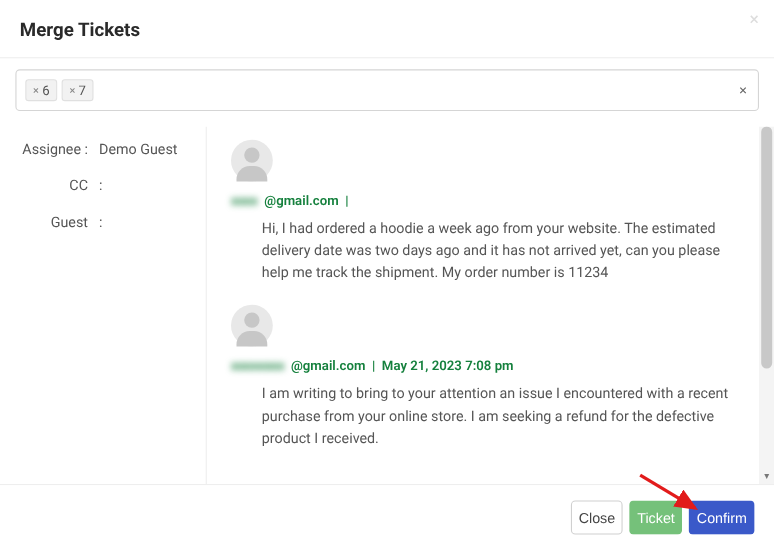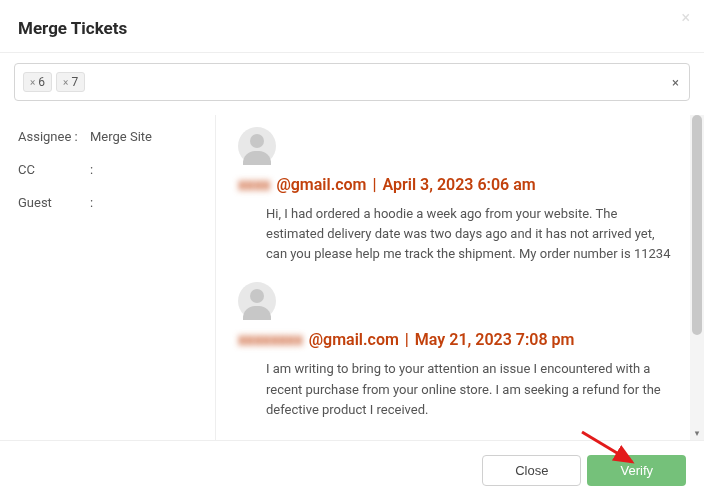--- a/index.html
+++ b/index.html
@@ -8,39 +8,39 @@
   .header { padding: 18px 20px 14px 18px; position: relative; }
   .title { font-size: 17px; font-weight: 700; color: #2a2a2a; }
   .close-x { position: absolute; right: 14px; top: 8px; color: #ddd; font-size: 16px; cursor: pointer; }
   .hr { border: none; border-top: 1px solid #eee; }
   .token-input-wrap { padding: 10px 14px 14px 14px; }
   .token-input { border: 1px solid #d5d5d5; border-radius: 4px; padding: 8px 8px; display: flex; align-items: center; gap: 4px; position: relative; }
   .token { background: #f2f2f2; border: 1px solid #e0e0e0; border-radius: 3px; padding: 2px 6px; font-size: 12px; color: #555; display: inline-flex; align-items: center; gap: 3px; cursor: pointer; }
   .token .x { color: #888; font-size: 10px; }
   .token-clear { position: absolute; right: 10px; color: #666; font-size: 13px; cursor: pointer; }
   .body { flex: 1; display: flex; overflow: hidden; }
-  .sidebar { width: 216px; padding: 14px 12px 0 18px; border-right: 1px solid #eee; font-size: 13px; color: #555; }
+  .sidebar { width: 188px; padding: 14px 12px 0 18px; border-right: 1px solid #eee; font-size: 13px; color: #555; text-align: right; }
   .sidebar-row { display: flex; margin-bottom: 18px; gap: 10px; }
   .sidebar-row .lbl { min-width: 62px; }
   .content-wrap { flex: 1; position: relative; display: flex; }
   .content { flex: 1; padding: 12px 16px 0 22px; overflow-y: auto; }
   .scrollbar-shadow { width: 14px; background: #f4f4f4; position: relative; }
   .scrollbar-thumb { position: absolute; top: 0; left: 2px; right: 2px; height: 220px; background: #c8c8c8; border-radius: 5px; cursor: pointer; }
   .scrollbar-arrow { position: absolute; bottom: 2px; left: 0; right: 0; text-align: center; font-size: 9px; color: #777; }
   .avatar { width: 38px; height: 38px; border-radius: 50%; background: #e8e8e8; position: relative; display: inline-block; }
   .avatar::before { content: ""; position: absolute; top: 7px; left: 12px; width: 14px; height: 14px; background: #c7c7c7; border-radius: 50%; }
   .avatar::after { content: ""; position: absolute; bottom: 0; left: 5px; right: 5px; height: 14px; background: #c7c7c7; border-radius: 12px 12px 0 0; }
   .ticket { margin-bottom: 18px; }
   .ticket-head { font-weight: 700; font-size: 14px; color: #333; margin-top: 6px; }
-  .ticket-meta { font-size: 16px; font-weight: 600; color: #c2410c; margin: 6px 0 10px 0; }
+  .ticket-meta { font-size: 12px; font-weight: 600; color: #15803d; margin: 6px 0 10px 0; }
   .ticket-meta .blur { filter: blur(3px); }
   .meta-row { display: flex; align-items: center; gap: 6px; }
   .ticket-body { font-size: 13px; color: #555; line-height: 1.55; margin-left: 28px; }
   .footer { padding: 14px 18px 18px; display: flex; justify-content: flex-end; gap: 6px; border-top: 1px solid #eee; position: relative; }
-  .btn { font-size: 13px; padding: 7px 32px; border-radius: 4px; border: 1px solid transparent; cursor: pointer; }
+  .btn { font-size: 13px; padding: 7px 6px; border-radius: 4px; border: 1px solid transparent; cursor: pointer; }
   .btn-close { background: #fff; border-color: #d0d0d0; color: #444; }
   .btn-verify { background: #75c17a; color: #fff; }
   .btn-confirm { background: #3a59c9; color: #fff; }
   .arrow-annot { position: absolute; right: 56px; bottom: 36px; width: 70px; height: 40px; pointer-events: none; }
 </style>
 </head>
 <body>
 
 <div class="modal">
   <div class="header">
@@ -58,41 +58,40 @@
           <span class="x">×</span>
           <span>7</span>
         </span>
       <span class="token-clear">×</span>
     </div>
   </div>
   <div class="body">
     <div class="sidebar">
       <div class="sidebar-row">
         <span class="lbl">Assignee :</span>
-        <span>Merge Site</span>
+        <span>Demo Guest</span>
       </div>
       <div class="sidebar-row">
         <span class="lbl">CC</span>
         <span>:</span>
       </div>
       <div class="sidebar-row">
         <span class="lbl">Guest</span>
         <span>:</span>
       </div>
     </div>
     <div class="content-wrap">
       <div class="content">
 
         <div class="ticket">
           <div class="avatar"></div>
           <div class="ticket-meta meta-row">
             <span class="blur">xxxx</span>
               <span>@gmail.com</span>
             <span>|</span>
-            <span>April 3, 2023 6:06 am</span>
           </div>
           <div class="ticket-body">Hi, I had ordered a hoodie a week ago from your website. The estimated delivery date was two days ago and it has not arrived yet, can you please help me track the shipment. My order number is 11234</div>
         </div>
 
         <div class="ticket">
           <div class="avatar"></div>
           <div class="ticket-meta meta-row">
             <span class="blur">xxxxxxxx</span>
               <span>@gmail.com</span>
             <span>|</span>
@@ -111,15 +110,16 @@
   <div class="footer">
     <svg class="arrow-annot" viewBox="0 0 70 40">
       <defs>
           <marker id="ah" markerWidth="8" markerHeight="8" refX="6" refY="3" orient="auto">
             <path d="M0,0 L7,3 L0,6 Z" fill="#e21b1b"></path>
           </marker>
         </defs>
       <line x1="4" y1="4" x2="54" y2="34" stroke="#e21b1b" stroke-width="3" marker-end="url(#ah)"></line>
     </svg>
     <button class="btn btn-close">Close</button>
-    <button class="btn btn-verify">Verify</button>
+    <button class="btn btn-verify">Ticket</button>
+    <button class="btn btn-confirm">Confirm</button>
   </div>
 </div>
 
 </body></html>

